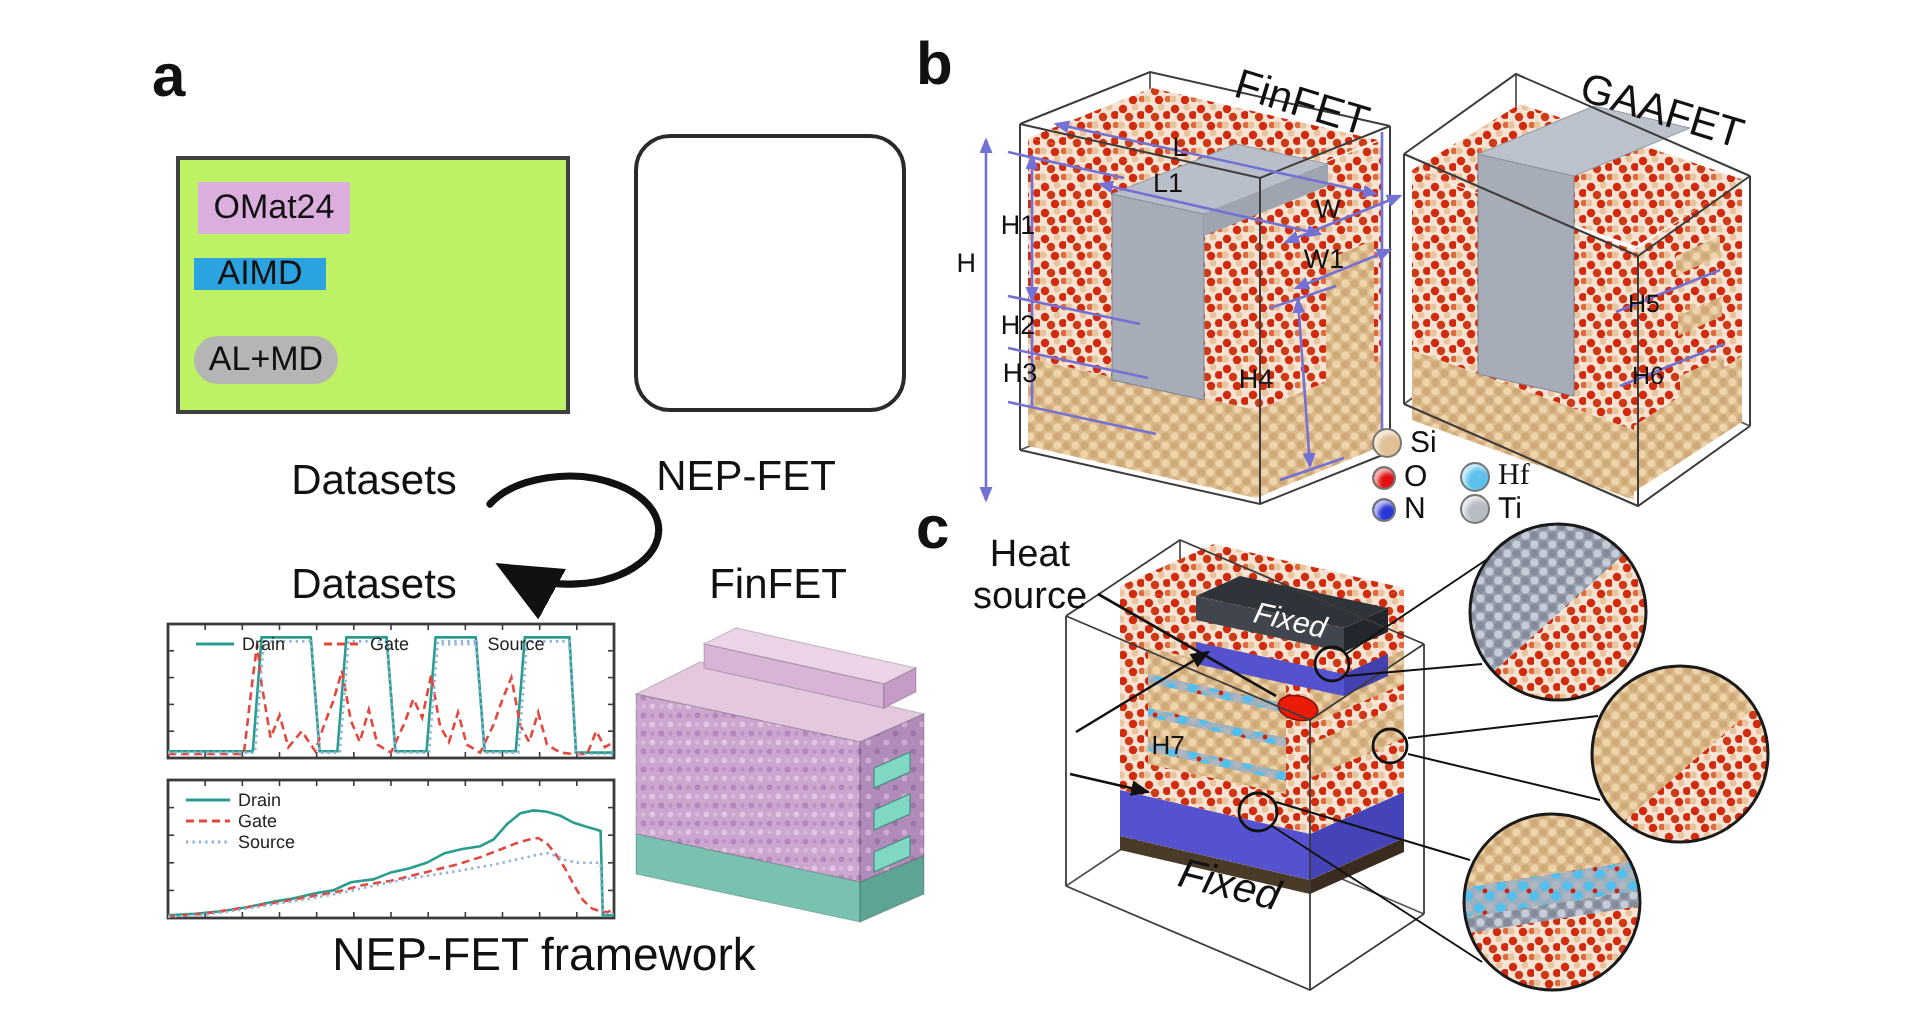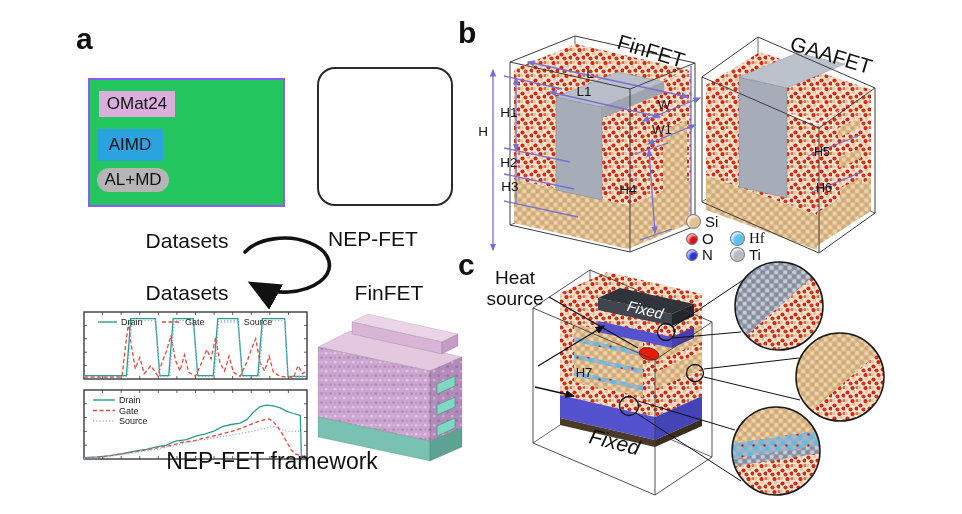--- a/index.html
+++ b/index.html
@@ -4,21 +4,21 @@
 <style>
   html,body{margin:0;padding:0;background:#fff;}
   .fig{position:relative;width:962px;height:514px;background:#ffffff;overflow:hidden;
        font-family:"Liberation Sans",sans-serif;color:#111;}
   .abs{position:absolute;}
   .plabel{font-weight:700;font-size:30px;line-height:1;}
   .cap{font-size:21px;text-align:center;}
   .cap-sm{font-size:19px;text-align:center;line-height:1.08;}
   .framework{font-size:23px;text-align:center;}
   .dataset-box{position:absolute;left:88px;top:78px;width:197px;height:129px;
-               border:2px solid #8b5cf6;box-sizing:border-box;background:#22c55e;}
+               border:2px solid #404040;box-sizing:border-box;background:#bef264;}
   .chip{position:absolute;display:flex;align-items:center;justify-content:center;
         color:#111;font-size:17px;}
   .nn-box{position:absolute;left:317px;top:67px;width:136px;height:139px;
           border:2px solid #2a2a2a;border-radius:18px;box-sizing:border-box;background:#fff;}
   .legend-b{position:absolute;left:686px;top:213px;width:110px;height:54px;font-size:15px;}
   .leg-entry{position:absolute;display:flex;align-items:center;gap:4px;}
   .leg-dot{display:inline-block;border-radius:50%;border:1px solid #777;
            box-shadow:inset 2px 2px 2px rgba(255,255,255,.7);}
   svg text{font-family:"Liberation Sans",sans-serif;}
   .serif-it{font-family:"DejaVu Serif",serif;font-style:italic;}
@@ -486,30 +486,30 @@
       <circle cx="776" cy="451" r="44" fill="none" stroke="#1a1a1a" stroke-width="1.5"></circle>
     </g>
   </svg>
 
   <div class="abs plabel" style="left:76px;top:24px;">a</div>
   <div class="abs plabel" style="left:458px;top:18px;">b</div>
   <div class="abs plabel" style="left:458px;top:250px;">c</div>
 
   <div class="dataset-box" id="dataset-box">
       <div class="chip" style="left: 9px; top: 11px; width: 76px; height: 26px; background: rgb(220, 174, 222);">OMat24</div>
-      <div class="chip" style="left: 7px; top: 49px; width: 66px; height: 32px; background: rgb(43, 163, 224);">AIMD</div>
+      <div class="chip" style="left: 7px; top: 49px; width: 66px; height: 16px; background: rgb(43, 163, 224);">AIMD</div>
       <div class="chip" style="left: 7px; top: 88px; width: 72px; height: 24px; background: rgb(181, 181, 181); border-radius: 12px;">AL+MD</div>
     </div>
   <div class="nn-box"></div>
 
   <div class="abs cap" style="left:130px;top:229px;width:114px;">Datasets</div>
   <div class="abs cap" style="left:316px;top:227px;width:114px;">NEP-FET</div>
   <div class="abs cap" style="left:130px;top:281px;width:114px;">Datasets</div>
   <div class="abs cap" style="left:332px;top:281px;width:114px;">FinFET</div>
-  <div class="abs framework" style="left:122px;top:448px;width:300px;">NEP-FET framework</div>
+  <div class="abs framework" style="left:122px;top:464px;width:300px;">NEP-FET framework</div>
 
   <div class="abs cap-sm" style="left:480px;top:268px;width:70px;">Heat source</div>
 
   <div class="legend-b" id="legend-b">
       <div class="leg-entry" style="left: 0px; top: 0px;">
         <span class="leg-dot" style="width: 13px; height: 13px; background: rgb(224, 193, 149);"></span>
         <span>Si</span>
       </div>
       <div class="leg-entry" style="left: 0px; top: 17px;">
         <span class="leg-dot" style="width: 10px; height: 10px; background: rgb(224, 16, 16);"></span>

